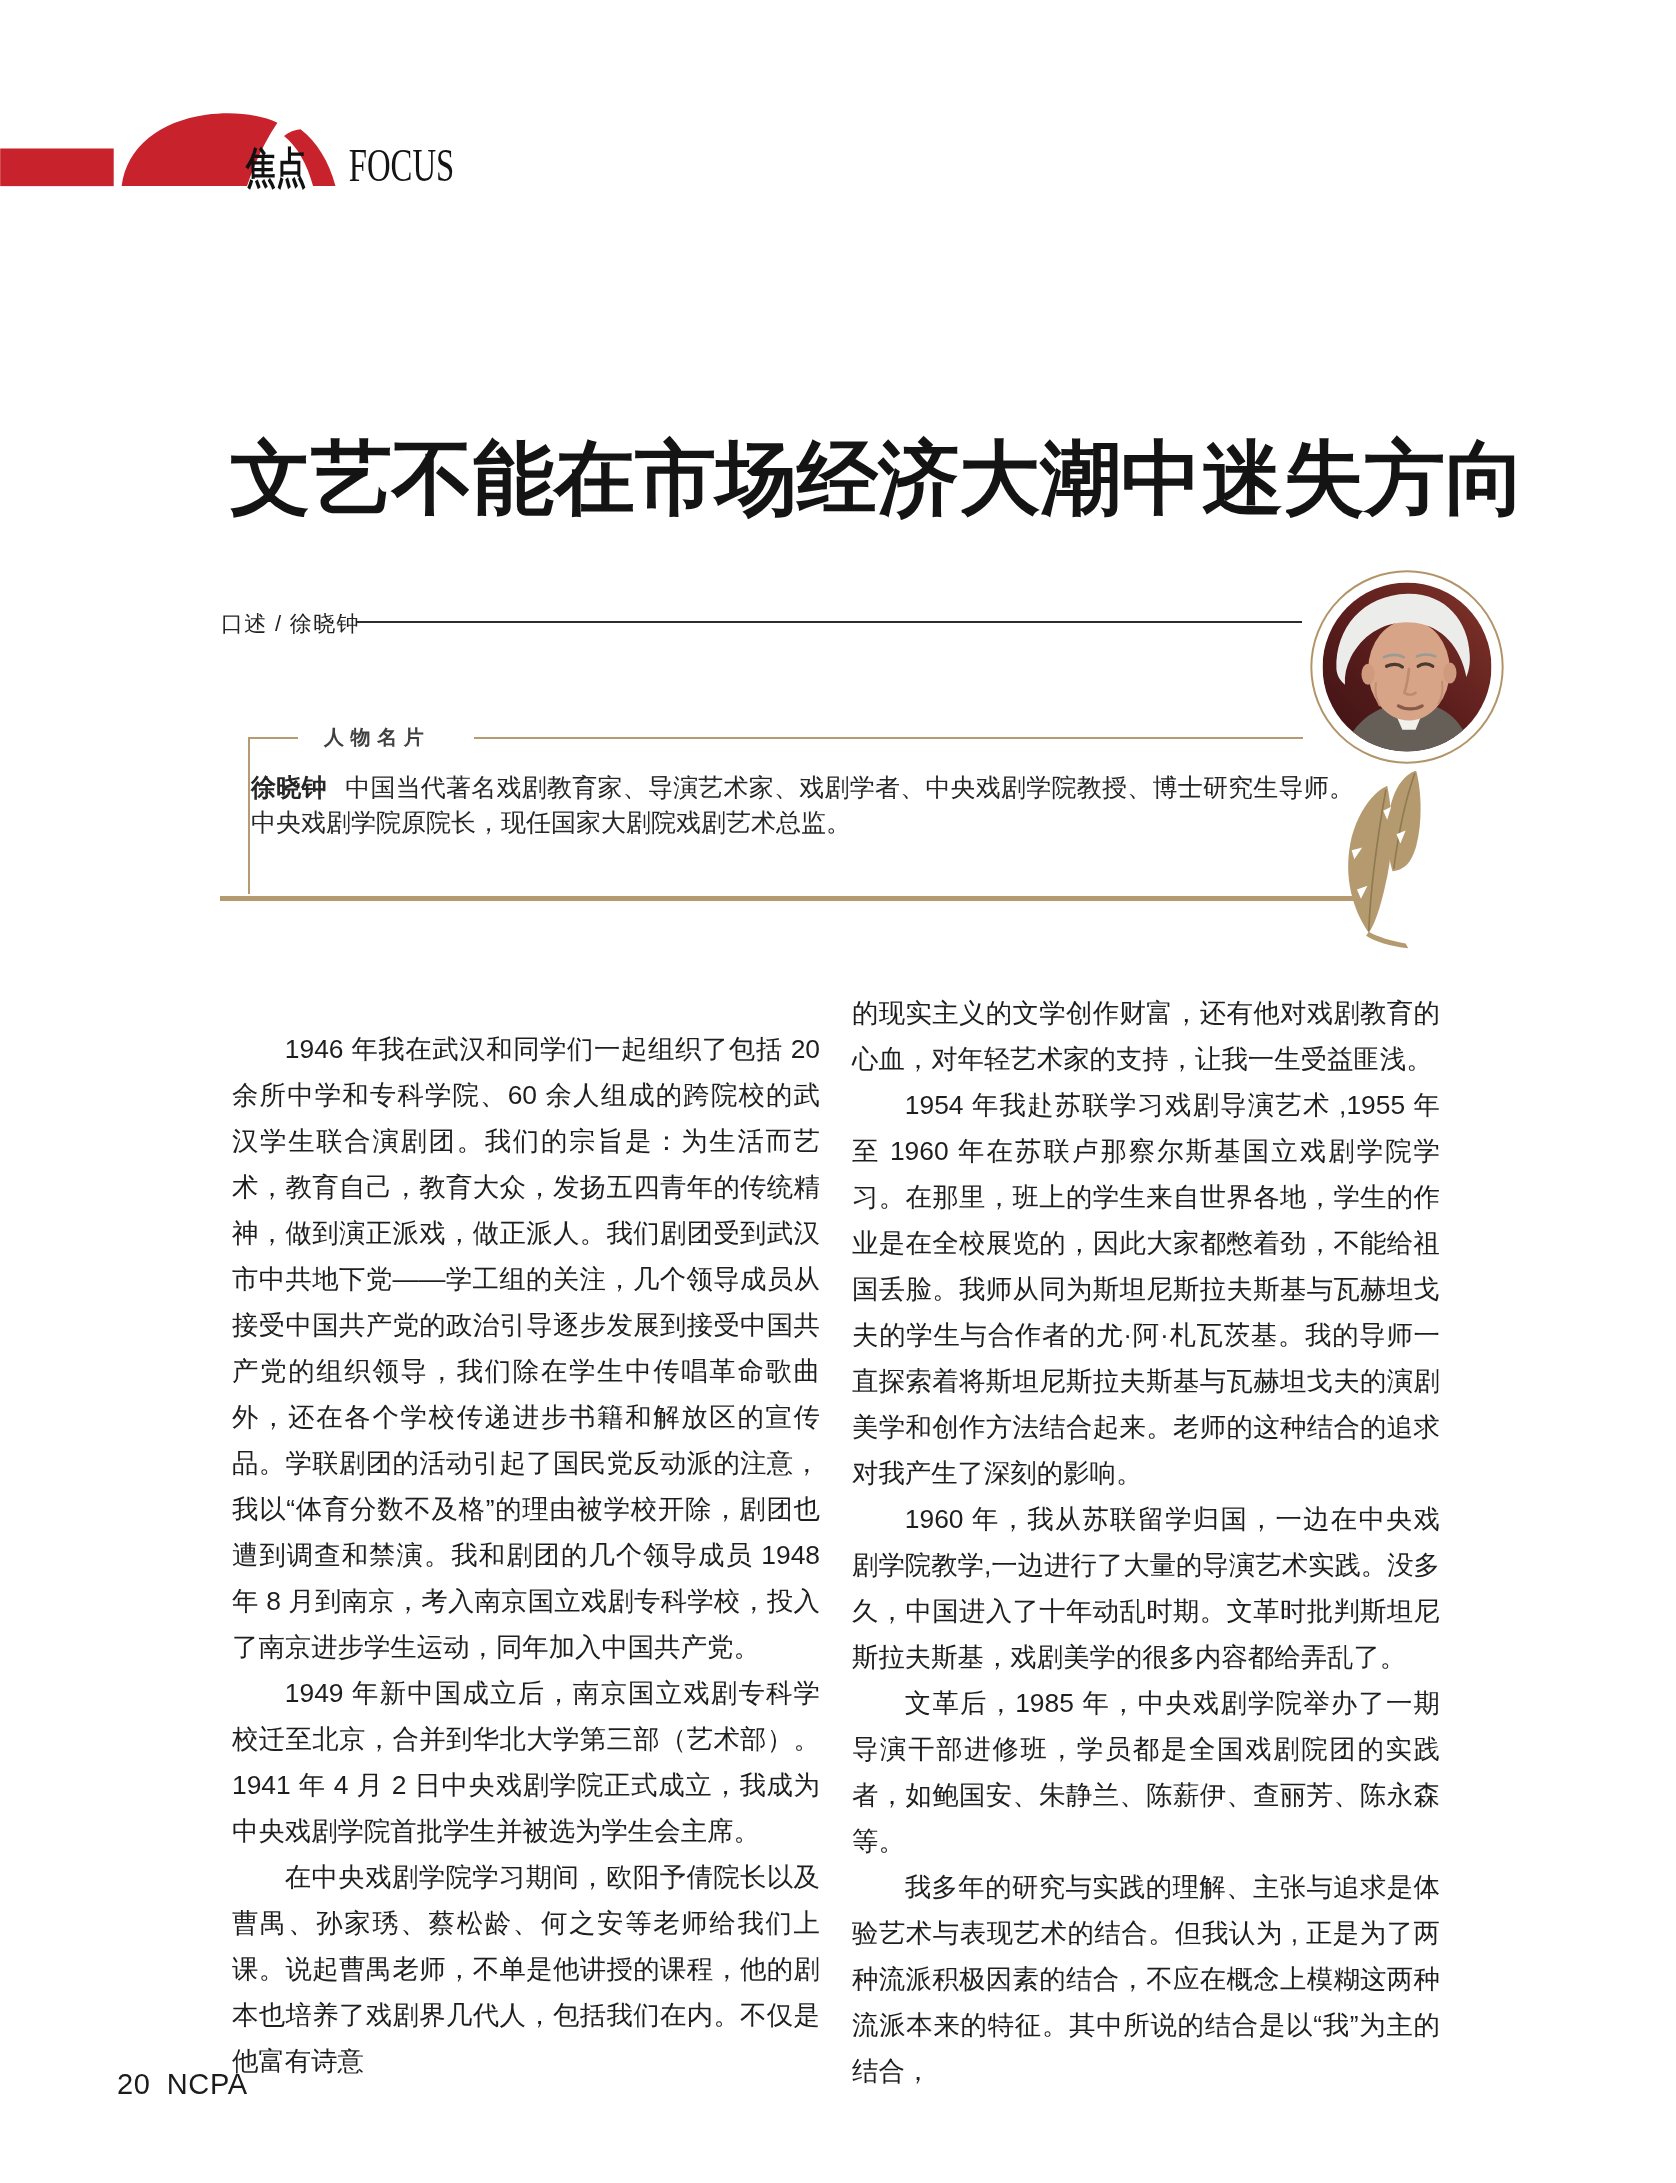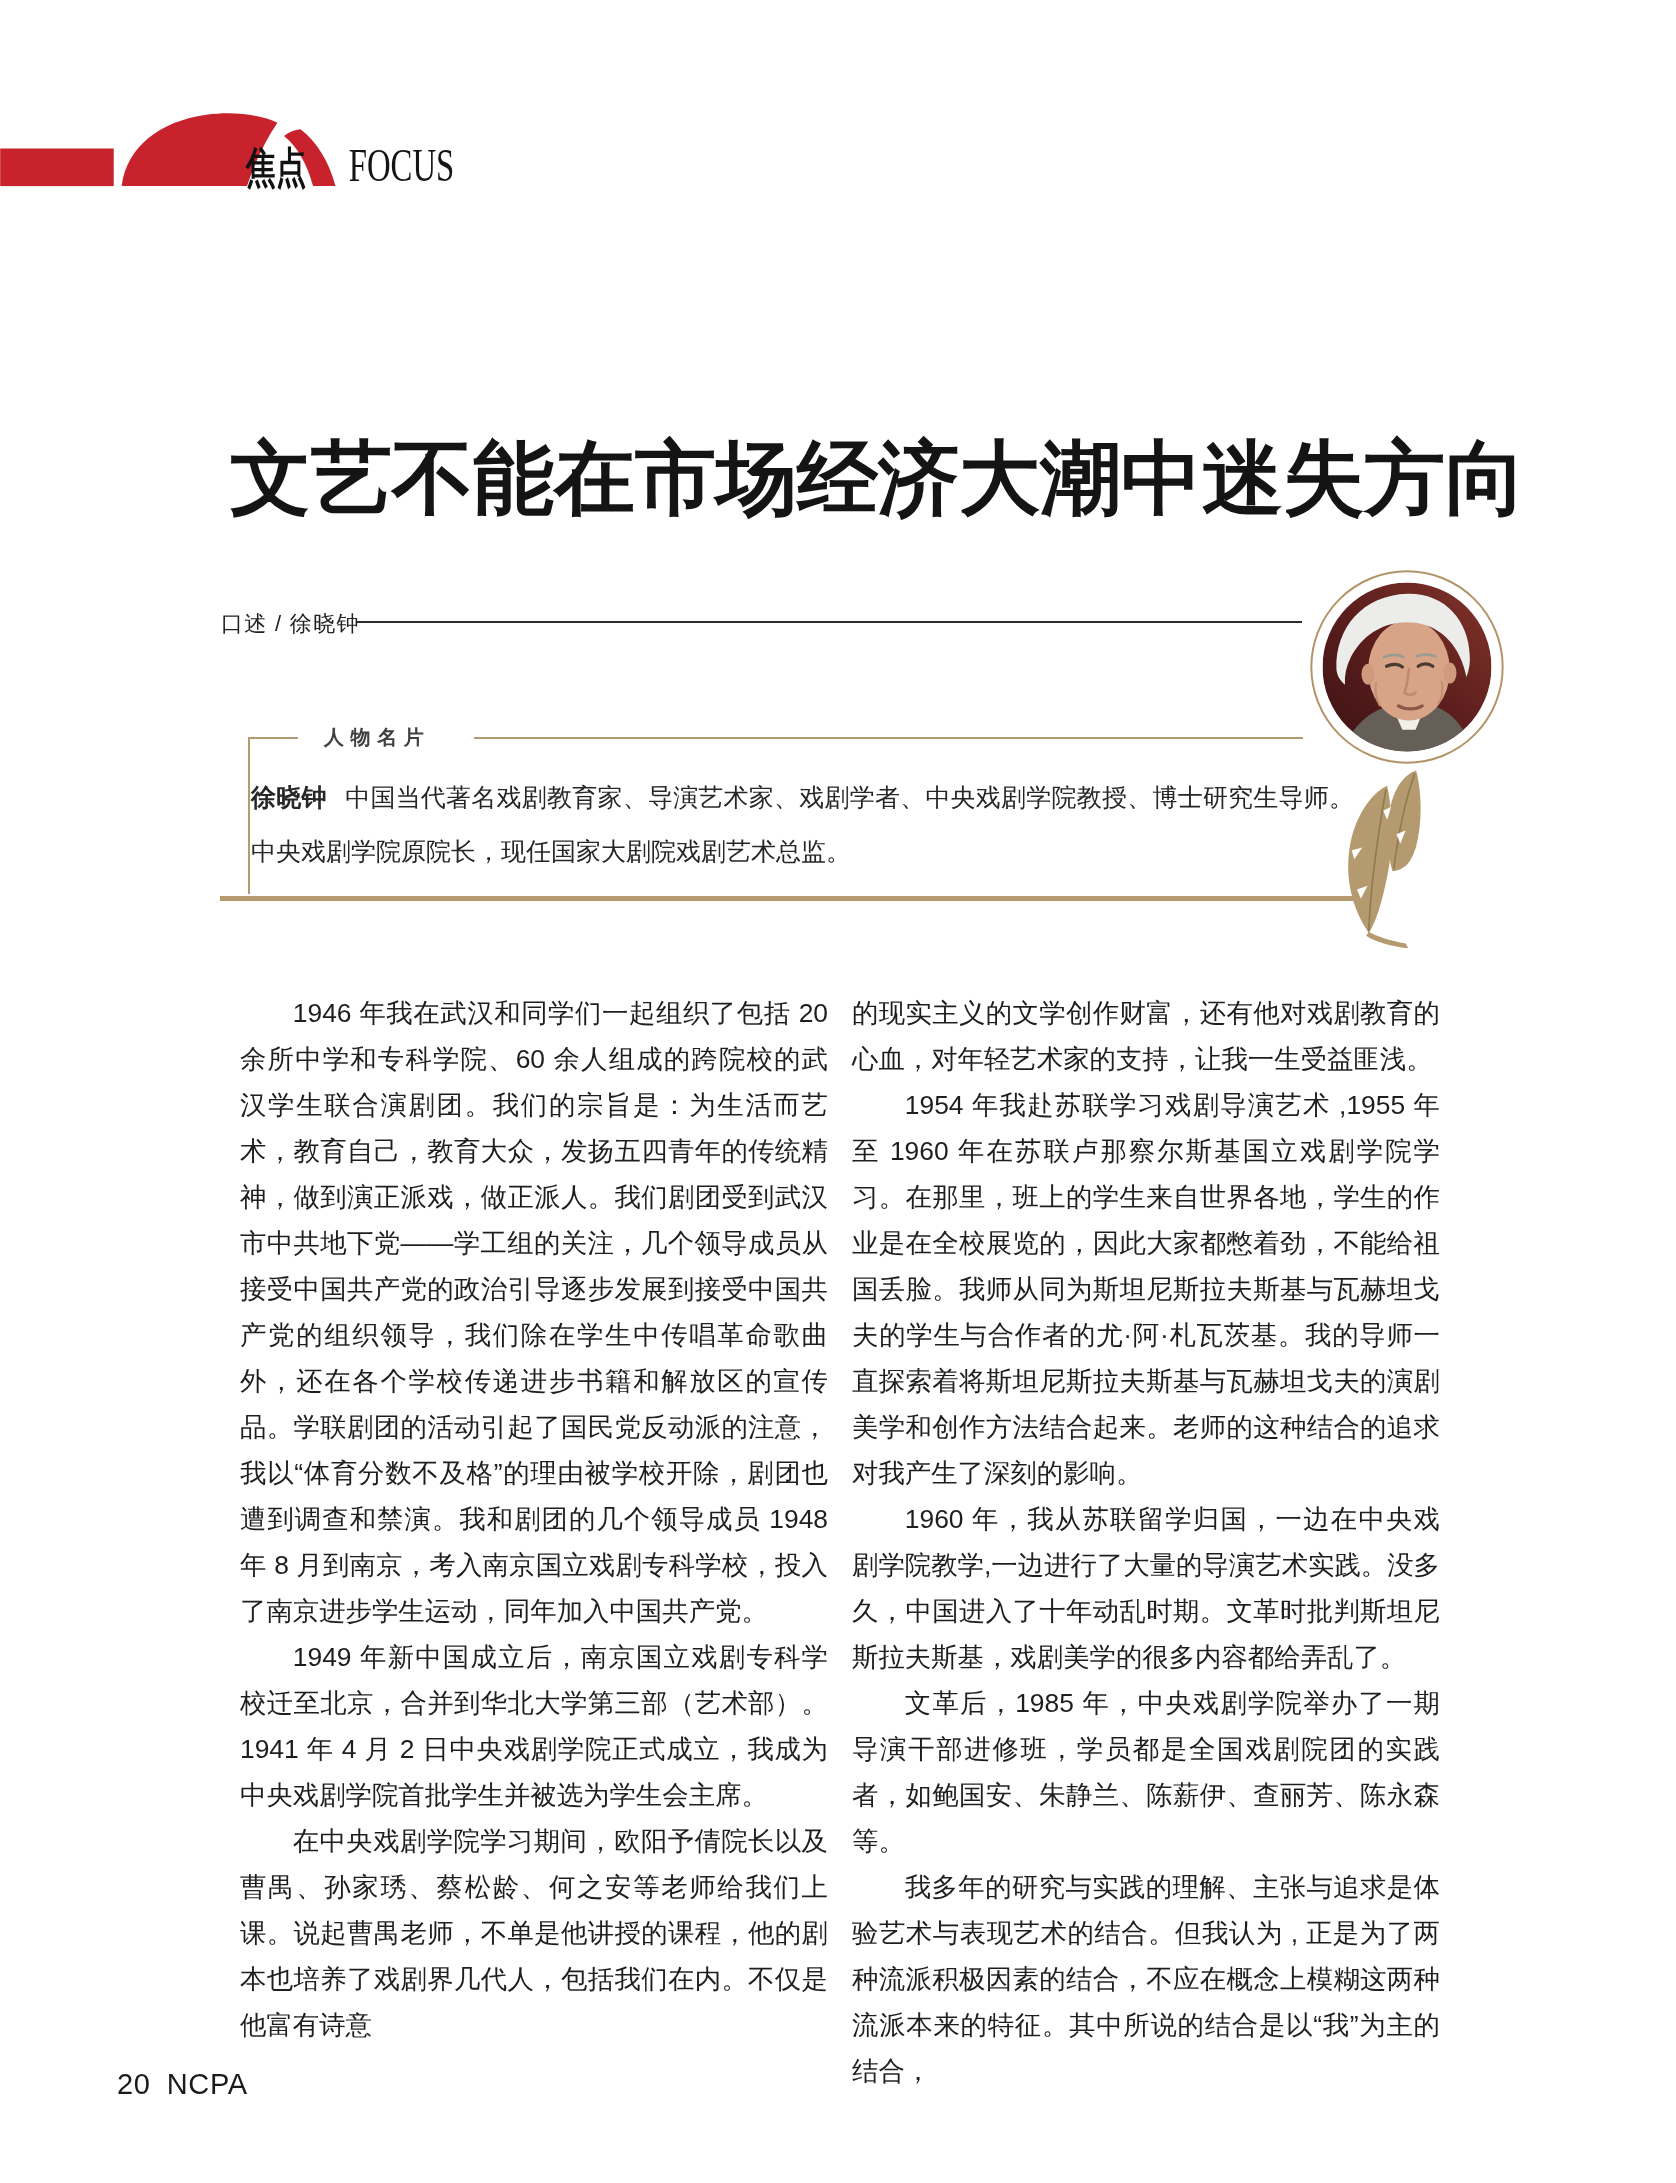--- a/index.html
+++ b/index.html
@@ -40,33 +40,33 @@
   .pb-corner-h{position:absolute;left:28px;top:14.5px;width:50px;height:2px;background:#b59b71;}
   .pb-corner-v{position:absolute;left:28px;top:14.5px;width:2px;height:157px;background:#b59b71;}
   .pb-heading{
     position:absolute;left:104px;top:-2px;margin:0;
     font-family:"Liberation Serif", serif;font-weight:700;
     font-size:20px;line-height:34px;color:#404040;letter-spacing:6.6px;white-space:nowrap;
   }
   .pb-rule{position:absolute;left:254px;top:14.5px;width:829px;height:2px;background:#b59b71;}
   .pb-bio{
     position:absolute;left:31px;top:48px;width:1103px;margin:0;
-    font-size:25px;line-height:54px;color:#262626;text-align:justify;
+    font-size:25px;line-height:35px;color:#262626;text-align:justify;
   }
   .pb-bio .name{font-weight:bold;margin-right:18.5px;}
   .pb-bar{position:absolute;left:0px;top:174px;width:1138px;height:4.6px;background:#b49a6e;}
   .feather{position:absolute;left:1328px;top:771px;width:125px;height:178px;}
 
   
   .col{
     position:absolute;top:990px;width:588px;
     font-size:26.4px;line-height:46px;color:#1e1e1e;
     text-align:justify;
   }
-  .col-left{left:240px;}
+  .col-left{left:232px;margin-top:36px;}
   .col-right{left:852px;}
   .col p{margin:0;text-indent:2em;}
   .col p.no-indent{text-indent:0;}
 
   
   .footer{
     position:absolute;left:117px;top:2068px;
     font-size:29px;color:#1b1b1b;letter-spacing:0.7px;
   }
   .footer .brand{font-weight:normal;margin-left:16px;}

